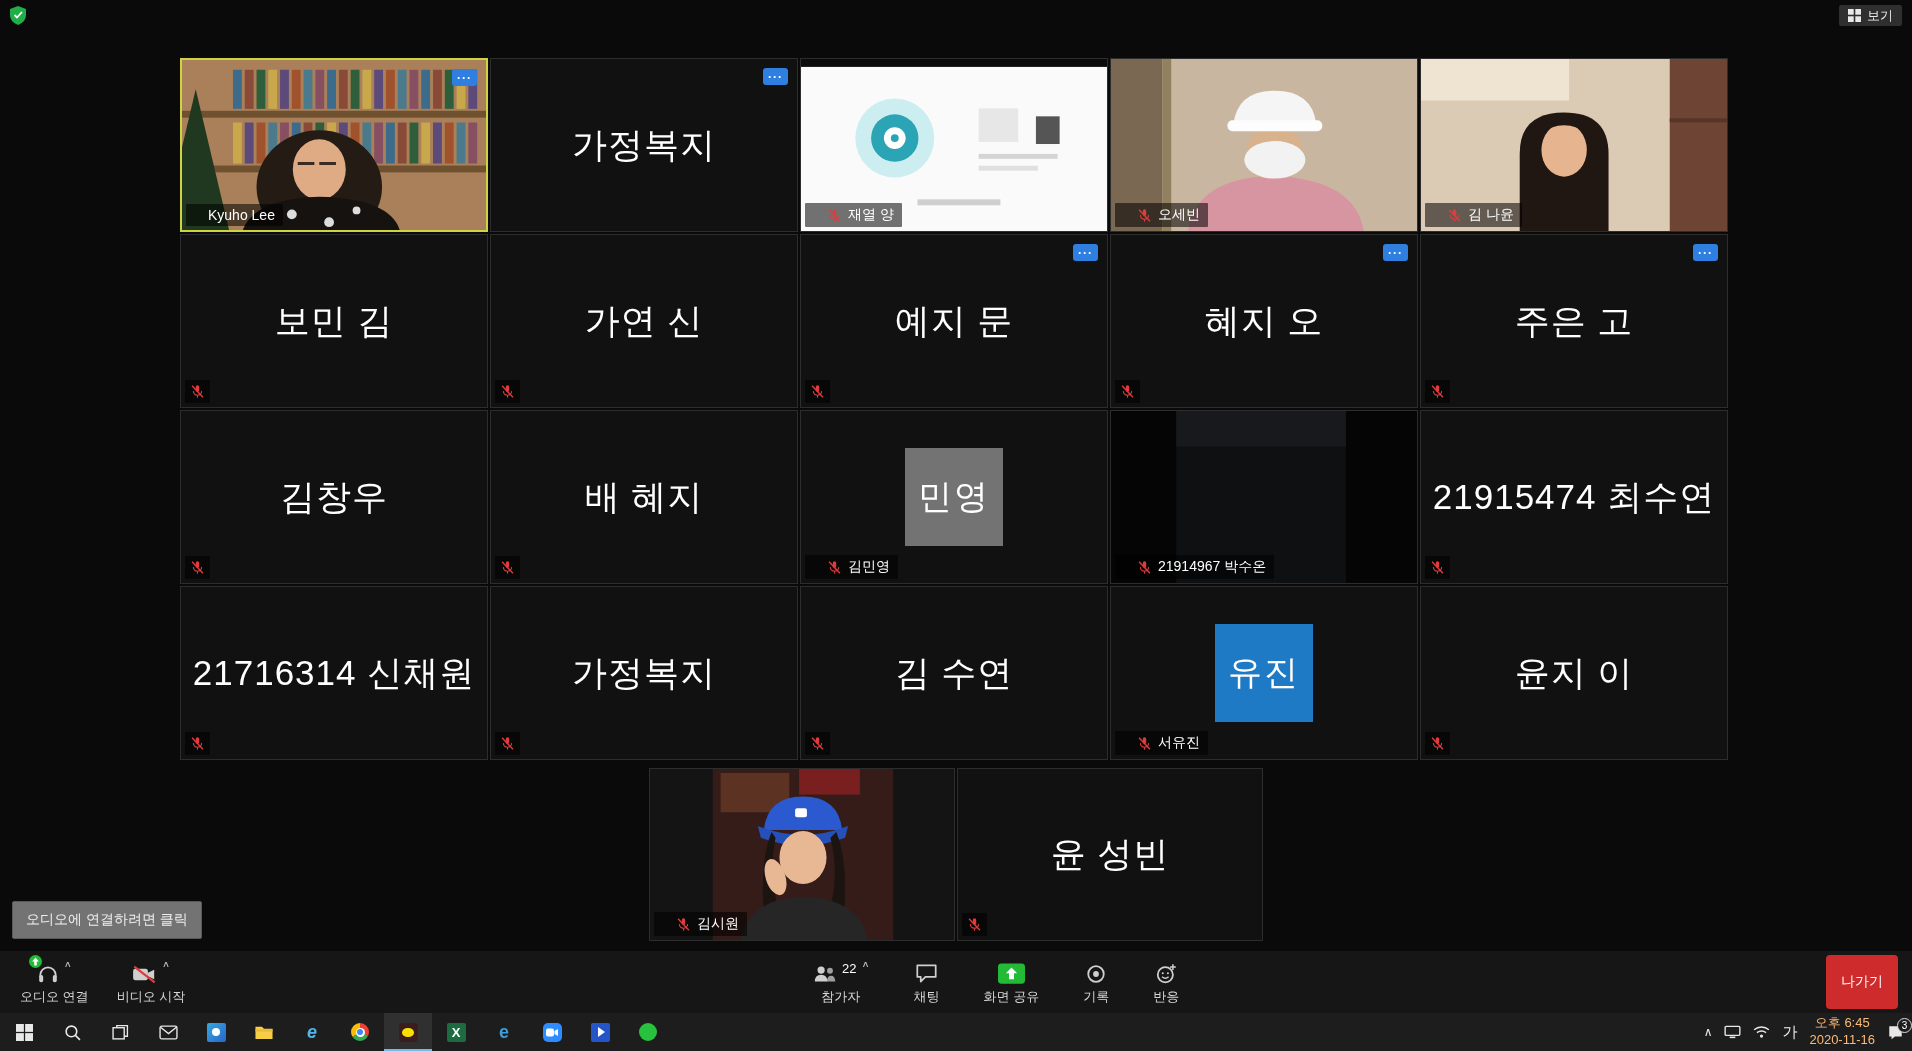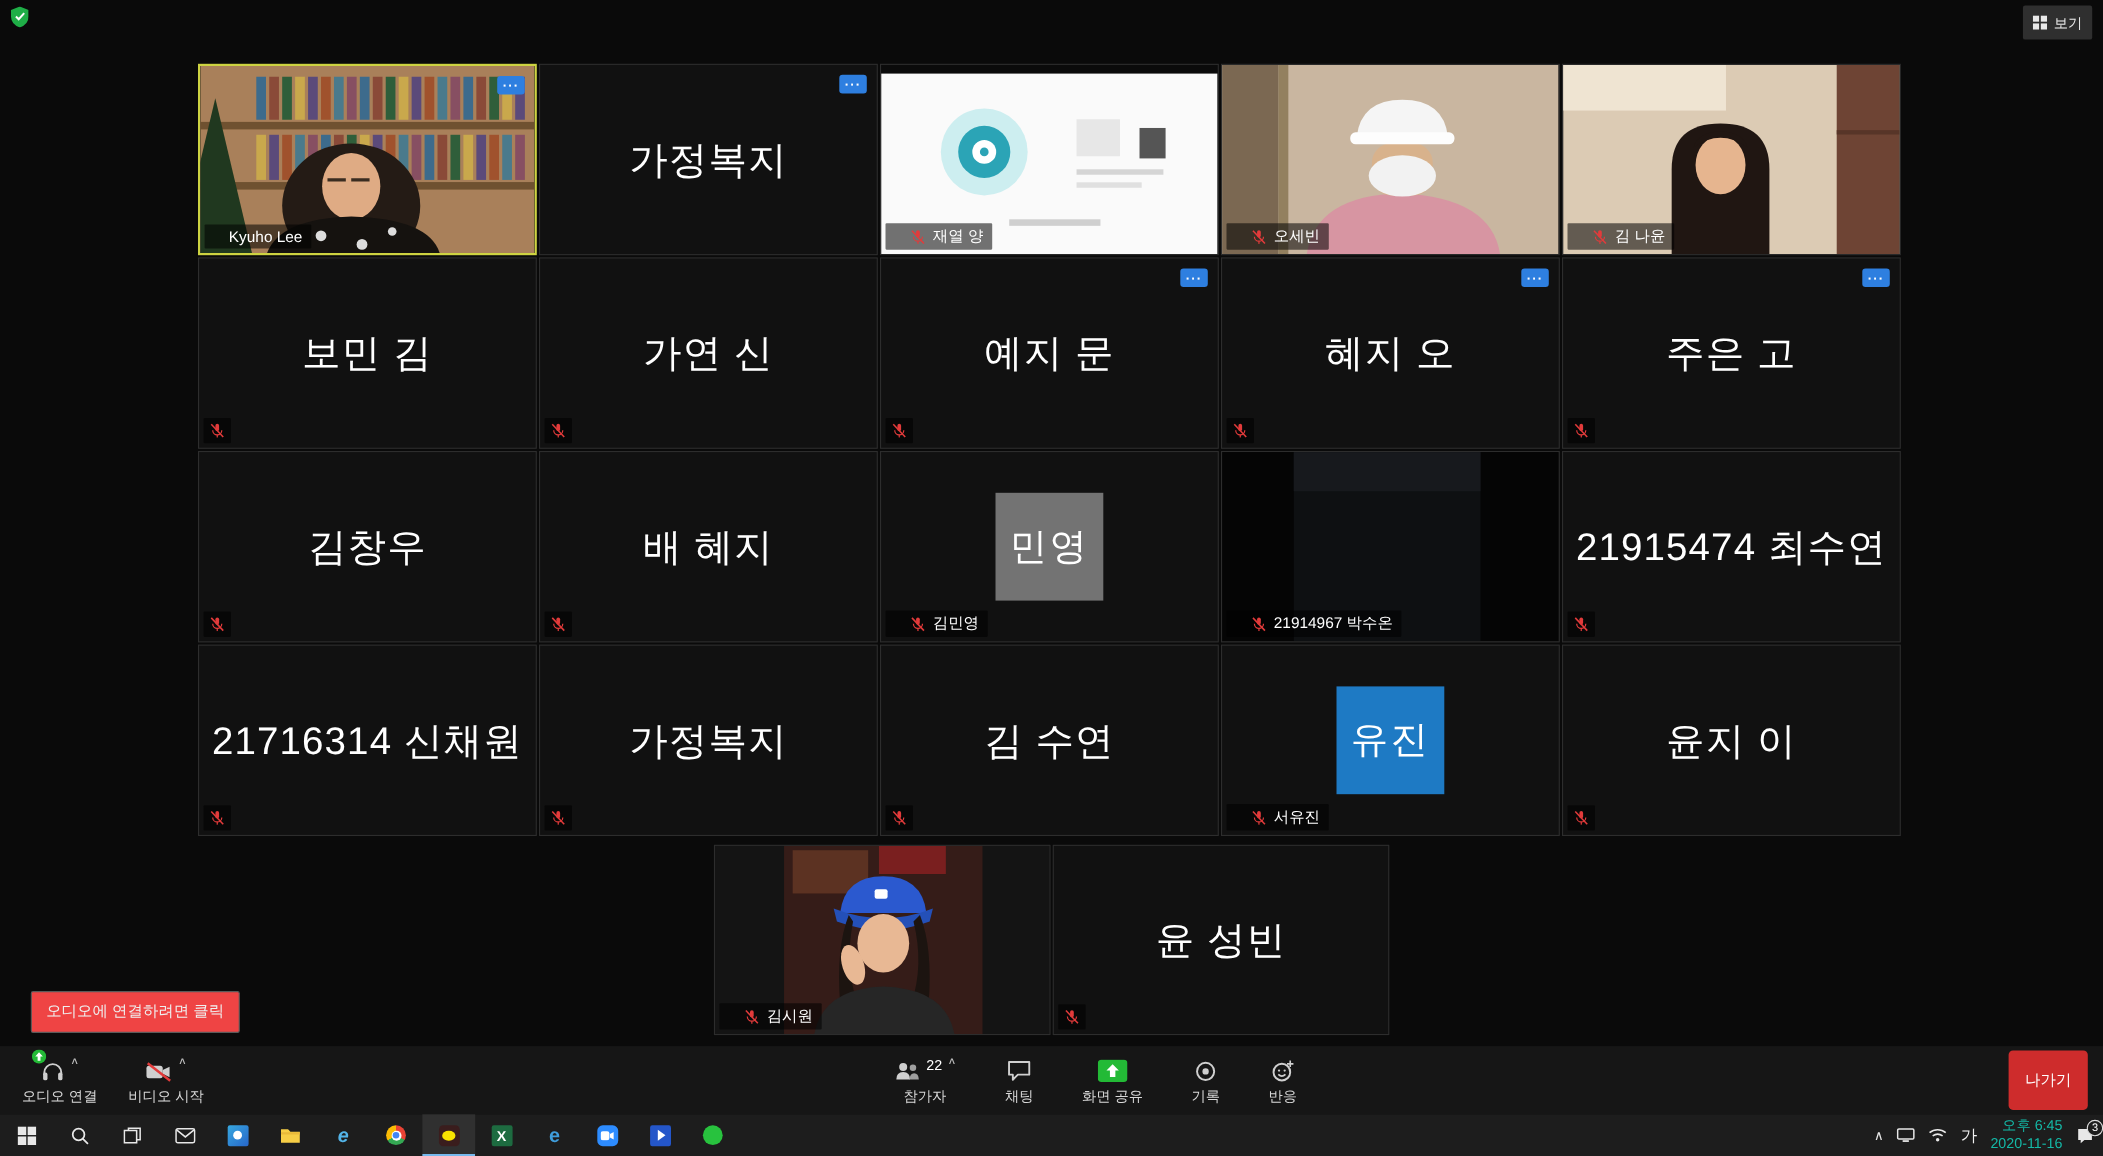--- a/index.html
+++ b/index.html
@@ -2,21 +2,21 @@
 <html><head>
 <meta charset="utf-8">
 <style>
   * { margin:0; padding:0; box-sizing:border-box; }
   html,body { width:1912px; height:1051px; overflow:hidden; }
   body { background:#0a0a0a; font-family:"Liberation Sans", sans-serif; color:#fff; position:relative; }
 
   
   .topbar { position:absolute; top:0; left:0; right:0; height:30px; }
   .shield { position:absolute; left:10px; top:6px; }
-  .view-btn { position:absolute; right:10px; top:5px; height:31px; background:#2f2f2f; border-radius:2px;
+  .view-btn { position:absolute; right:10px; top:5px; height:21px; background:#2f2f2f; border-radius:2px;
               display:flex; align-items:center; gap:6px; padding:0 9px; font-size:13px; color:#e9e9e9; cursor:default; }
 
   
   #grid-main { position:absolute; left:180px; top:58px; width:1548px;
                display:grid; grid-template-columns:repeat(5,1fr); grid-auto-rows:174px; gap:2px; }
   #grid-bottom { position:absolute; top:768px; left:50%; transform:translateX(-50%); display:flex; gap:2px; }
   #grid-bottom .tile { width:306px; height:173px; }
   .tile { position:relative; background:#111; border:1px solid #2d2d2d; overflow:hidden; }
   .tile.active { border:2px solid #cdd341; }
   .tile svg.vid { position:absolute; inset:0; width:100%; height:100%; display:block; }
@@ -38,32 +38,32 @@
   .tb-btn { display:flex; flex-direction:column; align-items:center; justify-content:center; gap:4px; padding:4px 12px; cursor:default; }
   .tb-icon { height:26px; display:flex; align-items:flex-end; gap:3px; position:relative; }
   .tb-label { font-size:13px; color:#d9d9d9; white-space:nowrap; }
   .caret { font-size:11px; color:#bdbdbd; transform:scaleY(.8); align-self:flex-start; margin-left:2px; }
   .tb-count { font-size:13px; color:#fff; position:relative; top:-8px; margin-left:2px; }
   .audio-badge { position:absolute; left:-8px; top:-4px; }
   .leave-btn { position:absolute; right:14px; top:50%; transform:translateY(-50%); background:#ce2c2c; color:#fff;
                font-size:14px; padding:18px 15px; border-radius:4px; cursor:default; }
 
   
-  .tooltip { position:absolute; left:28px; bottom:112px; background:#ef4444; border:1px solid #5a5a5a;
+  .tooltip { position:absolute; left:12px; bottom:112px; background:#737373; border:1px solid #5a5a5a;
              color:#efefef; font-size:14px; padding:9px 13px; border-radius:2px; white-space:nowrap; }
 
   
   .taskbar { position:absolute; left:0; right:0; bottom:0; height:38px; background:#1d1d1d; display:flex; align-items:center; }
   .tb-apps { display:flex; height:100%; }
   .tb-app { width:48px; height:100%; display:flex; align-items:center; justify-content:center; cursor:default; }
   .tb-app.active { background:#303030; box-shadow:inset 0 -2px 0 #76b9ed; }
   .tray { margin-left:auto; display:flex; align-items:center; gap:12px; padding-right:8px; font-size:13px; }
   .tray-caret { color:#e8e8e8; font-size:12px; }
   .ime { color:#f0f0f0; font-size:15px; }
-  .clock { text-align:right; font-size:13px; line-height:1.3; color:#14b8a6; }
+  .clock { text-align:center; font-size:13px; line-height:1.3; color:#fdba74; }
   .notif { position:relative; display:flex; align-items:center; }
   .notif-badge { position:absolute; right:-8px; top:-7px; width:15px; height:15px; border:1px solid #dcdcdc; border-radius:50%;
                  background:#1d1d1d; color:#fff; font-size:10px; display:flex; align-items:center; justify-content:center; }
 </style>
 </head>
 <body>
 
 <div class="topbar">
   <span class="shield">
     <svg width="16" height="19" viewBox="0 0 16 19">

